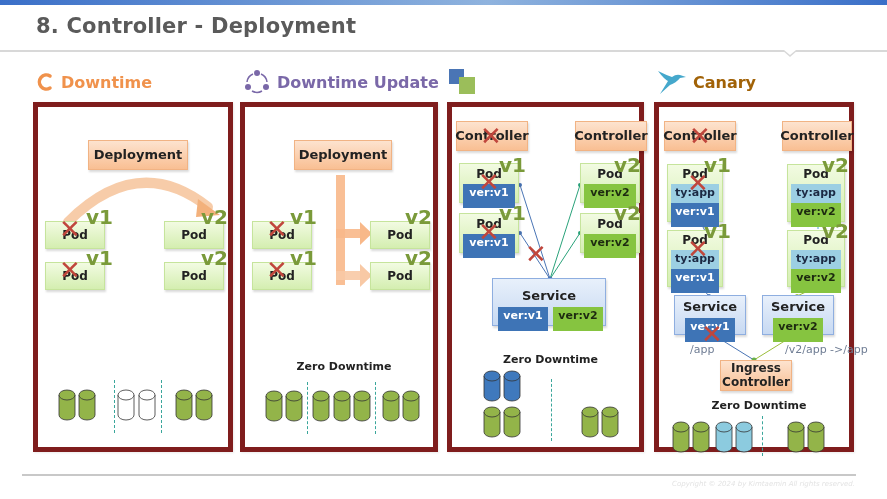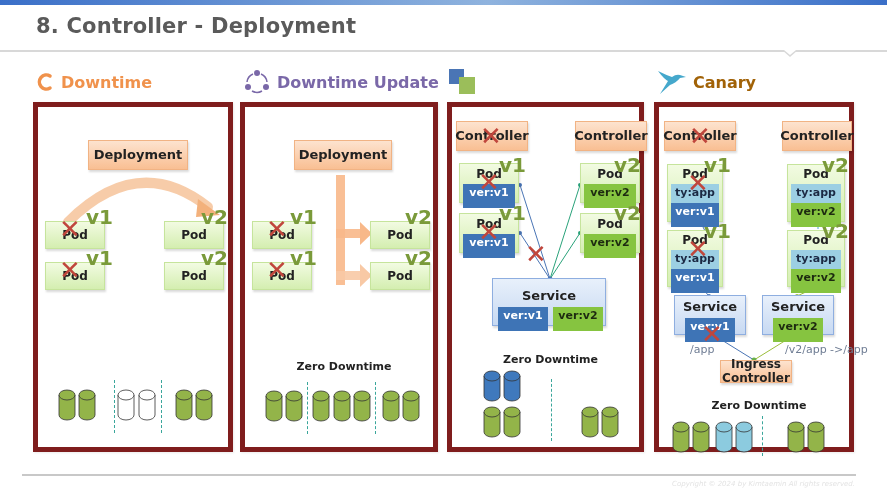--- a/index.html
+++ b/index.html
@@ -324,21 +324,21 @@
     <div class="tag blue" style="top:22px; left:10px; right:10px;">ver:v1</div>
   </div>
   <div class="x" style="left:42px; top:214px;">✕</div>
   <div class="service" style="left:103px; top:188px; width:72px; height:40px;">
     <div class="slabel" style="top:3px;">Service</div>
     <div class="tag green" style="top:22px; left:10px; right:10px;">ver:v2</div>
   </div>
   <div class="route" style="left:31px; top:236px;">/app</div>
   <div class="route" style="left:126px; top:236px; white-space:nowrap;">/v2/app -&gt;/app</div>
 
-  <div class="box-orange" style="left:61px; top:253px; width:72px; height:23px; font-size:12px;">Ingress Controller</div>
+  <div class="box-orange" style="left:61px; top:253px; width:72px; height:31px; font-size:12px;">Ingress Controller</div>
 
   <div class="caption" style="left:0; width:200px; top:292px;">Zero Downtime</div>
   <div class="dash" style="left:103px; top:309px; height:40px;"></div>
   <svg class="overlay" width="200" height="350" id="cn-db">
       <g>
         <path d="M14 320 L14 340 A8 5 0 0 0 30 340 L30 320" fill="#93b449" stroke="#333" stroke-width="0.8"></path>
         <ellipse cx="22" cy="320" rx="8" ry="5" fill="#93b449" stroke="#333" stroke-width="0.8"></ellipse>
       </g>
       <g>
         <path d="M34 320 L34 340 A8 5 0 0 0 50 340 L50 320" fill="#93b449" stroke="#333" stroke-width="0.8"></path>

